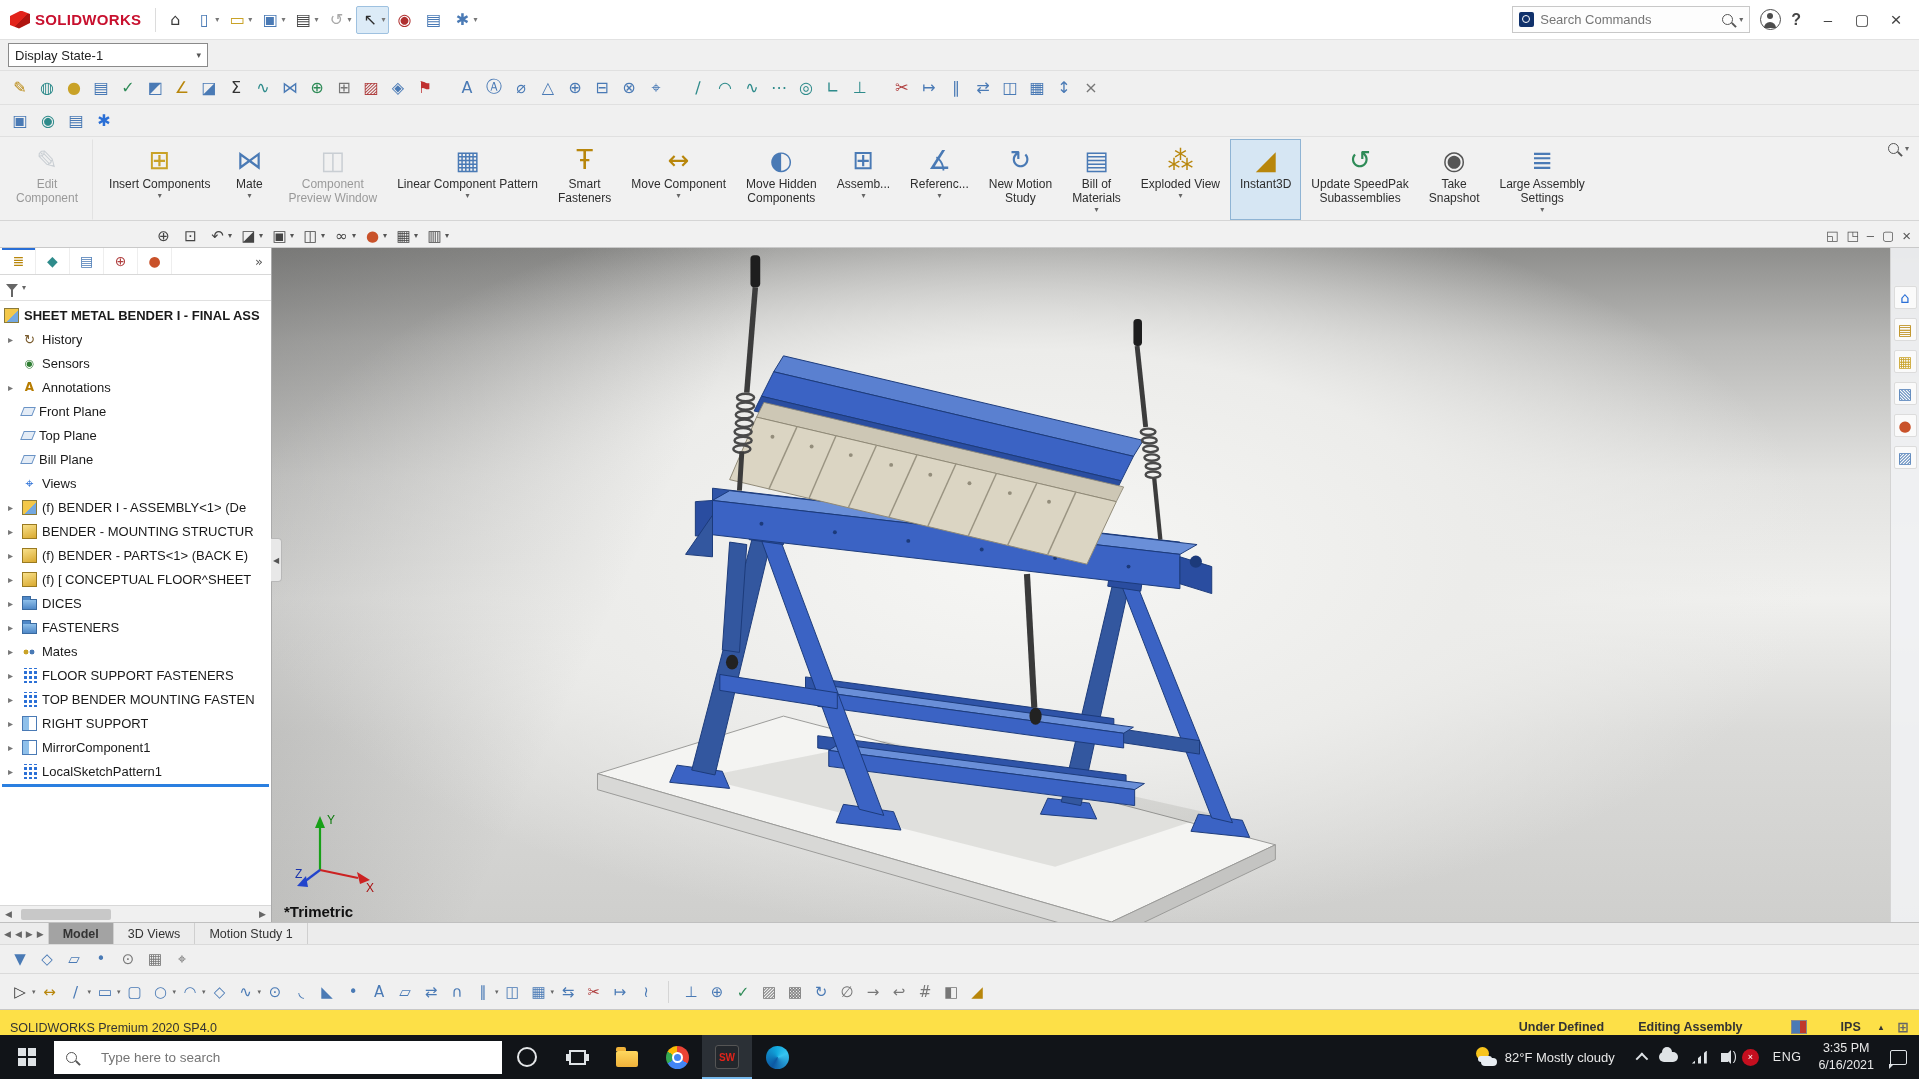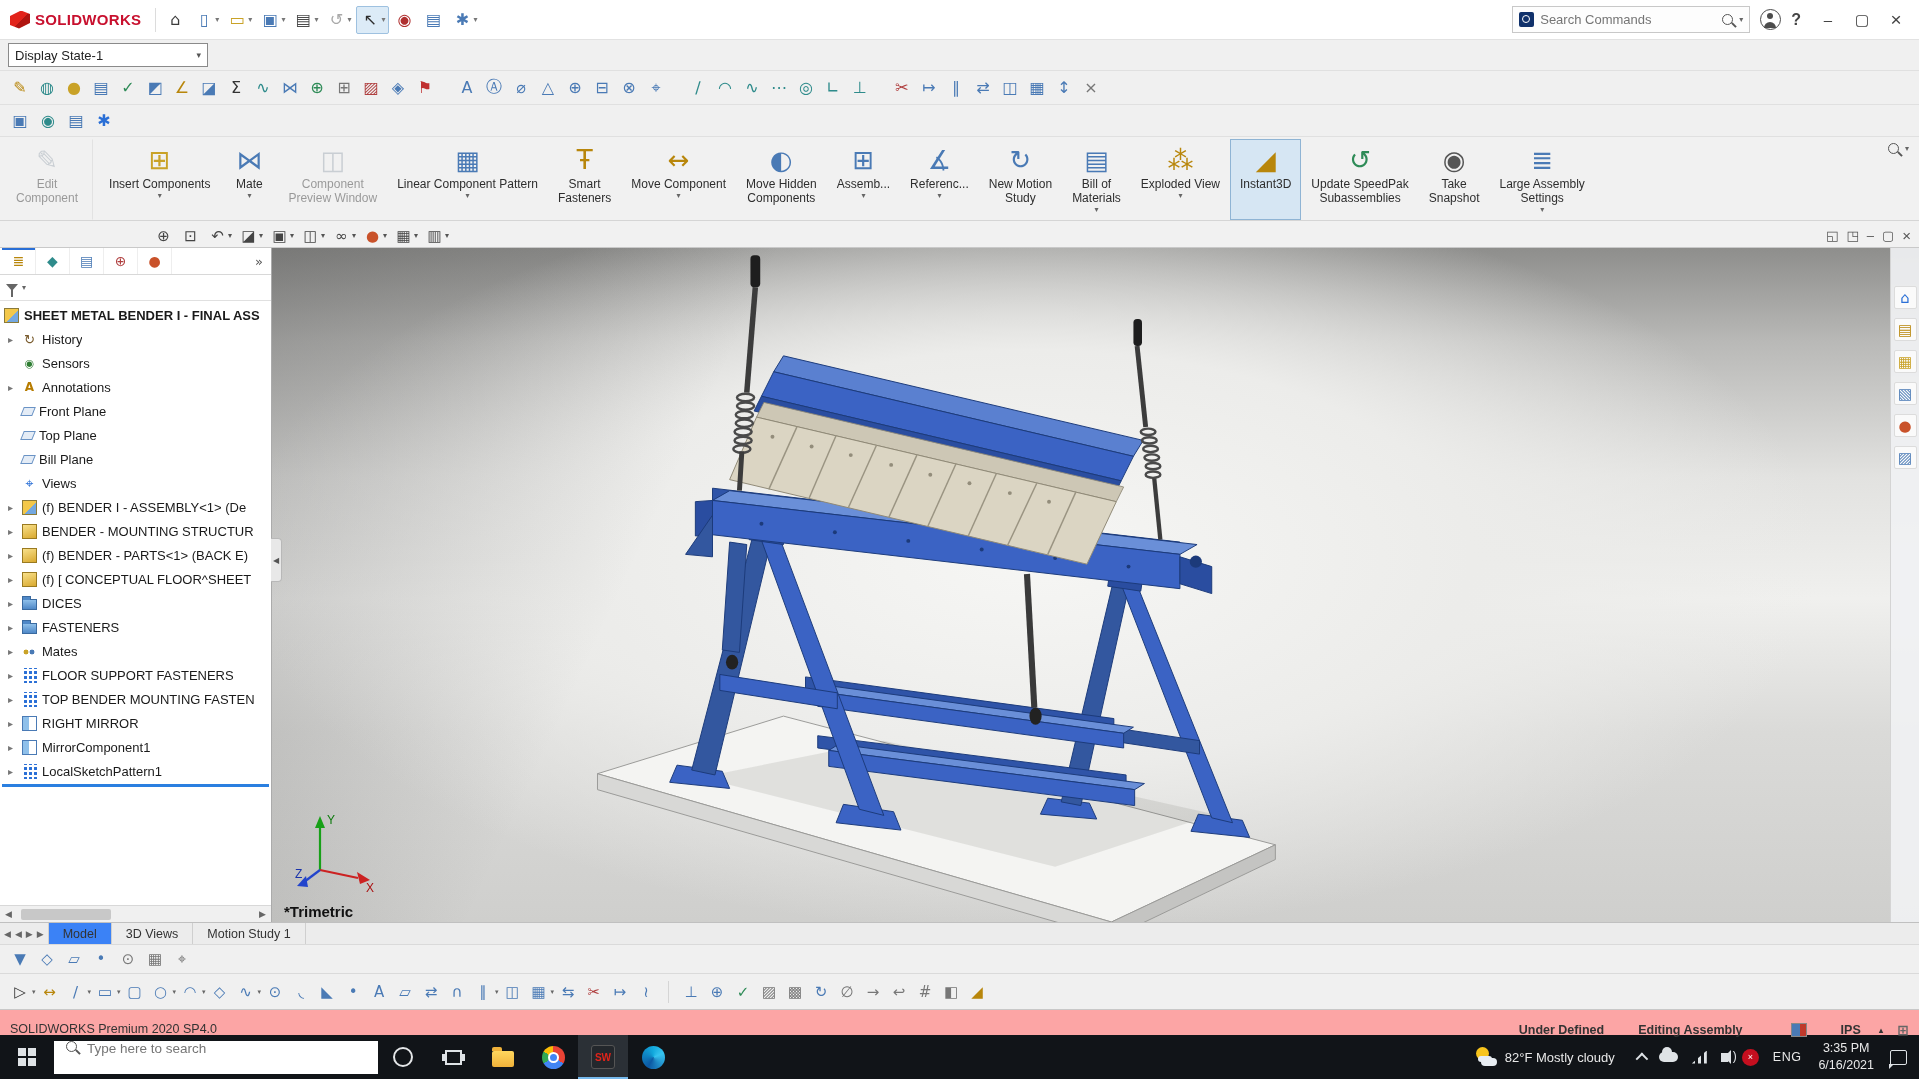--- a/index.html
+++ b/index.html
@@ -114,44 +114,44 @@
   .model-svg { position:absolute; left:0; top:0; width:100%; height:100%; }
   .triad { position:absolute; left:22px; bottom:28px; }
   .view-label { position:absolute; left:12px; bottom:2px; font-size:15px; font-weight:bold; color:#111; }
   .taskpane-strip { position:absolute; right:0; top:0; bottom:0; width:29px; background:rgba(240,241,243,.92); border-left:1px solid #d4d4d4; display:flex; flex-direction:column; align-items:center; padding-top:38px; gap:9px; }
   .tp-ic { width:23px; height:23px; display:flex; align-items:center; justify-content:center; font-size:15px; background:#fafafa; border:1px solid #dcdcdc; border-radius:2px; }
 
   
   .btabs { height:22px; background:#ececec; border-top:1px solid #c0c0c0; display:flex; align-items:stretch; font-size:12.5px; }
   .btab-nav { display:flex; align-items:center; padding:0 4px; gap:4px; color:#666; font-size:9px; border-right:1px solid #d0d0d0; }
   .btab { display:flex; align-items:center; padding:0 14px; border-right:1px solid #cfcfcf; color:#333; }
-  .btab.active { background:#3b82f6; font-weight:normal; }
+  .btab.active { background:#a3a3a3; font-weight:bold; }
 
   
   .skrow { background:#f0f0f0; border-top:1px solid #dadada; display:flex; align-items:center; padding:0 8px; gap:3px; }
   .skrow.a { height:29px; }
   .skrow.b { height:36px; gap:2px; }
   .skic { width:24px; height:24px; display:flex; align-items:center; justify-content:center; font-size:15px; }
   .skitem { display:flex; align-items:center; }
   .skitem .skcr { font-size:7px; color:#666; }
   .vsep { width:1px; height:22px; background:#d5d5d5; margin:0 8px; }
 
   
-  .statusbar { height:26px; background:#fca5a5; border-top:1px solid #c8c8c8; display:flex; align-items:flex-start; padding:12px 10px; font-size:12.5px; color:#333; }
+  .statusbar { height:26px; background:#fde047; border-top:1px solid #c8c8c8; display:flex; align-items:flex-end; padding:0 10px; font-size:12.5px; color:#333; }
   .sb-right { margin-left:auto; display:flex; align-items:center;font-weight:bold; }
   .sb-item { margin-left:34px; }
   .sb-ic { width:16px; height:14px; background:linear-gradient(90deg,#4a7ab5 0 55%, #c0392b 55% 100%); border:1px solid #888; margin-left:48px; }
   .sb-caret { font-size:9px; color:#333; margin-left:18px; }
   .sb-grid { margin-left:14px; color:#666; font-size:14px; }
 
   
   .taskbar { height:44px; background:#111418; display:flex; align-items:center; color:#e8e8e8; }
   .tb-start { width:54px; height:100%; display:flex; align-items:center; justify-content:center; }
   .win-logo { width:18px; height:18px; background-image:linear-gradient(#dfe3e6,#dfe3e6),linear-gradient(#dfe3e6,#dfe3e6),linear-gradient(#dfe3e6,#dfe3e6),linear-gradient(#dfe3e6,#dfe3e6); background-size:8px 8px; background-position:0 0,10px 0,0 10px,10px 10px; background-repeat:no-repeat; }
-  .tb-search { width:324px; height:33px; background:#fff; display:flex; align-items:flex-start; gap:10px; padding:0 12px; }
+  .tb-search { width:448px; height:33px; background:#fff; display:flex; align-items:center; gap:24px; padding:0 12px; }
   .tb-search input { border:none; outline:none; flex:1; font-size:13.5px; color:#444; }
   .app-btn { width:50px; height:100%; display:flex; align-items:center; justify-content:center; position:relative; }
   .app-btn.active { background:#2b3036; box-shadow:inset 0 -2px 0 #76b9ed; }
   .cortana { width:20px; height:20px; border:2px solid #e4e6e8; border-radius:50%; }
   .taskview { width:17px; height:15px; border:2px solid #dfe3e6; box-shadow:-7px 0 0 -4px #dfe3e6, 7px 0 0 -4px #dfe3e6; }
   .explorer { width:22px; height:16px; background:linear-gradient(#ffd75e,#f0b23a); border-radius:2px; position:relative; margin-top:3px; }
   .explorer::before { content:""; position:absolute; top:-4px; left:0; width:10px; height:4px; background:#f0b23a; border-radius:2px 2px 0 0; }
   .chrome { width:23px; height:23px; border-radius:50%; background:conic-gradient(#ea4335 0 120deg, #4285f4 120deg 240deg, #34a853 240deg 300deg, #fbbc05 300deg 360deg); position:relative; }
   .chrome::after { content:""; position:absolute; left:6px; top:6px; width:7px; height:7px; background:#4285f4; border:2px solid #fff; border-radius:50%; }
   .swapp { width:24px; height:24px; background:#23272c; border:1px solid #555; border-radius:3px; display:flex; align-items:center; justify-content:center; font-size:10px; font-weight:bold; color:#e2231a; }
@@ -670,21 +670,21 @@
       
         <div class="tree-row">
           <span class="tree-arrow gl">▸</span>
           <span class="ti ti-pattern"></span>
           <span class="tree-label">TOP BENDER MOUNTING FASTEN</span>
         </div>
       
         <div class="tree-row">
           <span class="tree-arrow gl">▸</span>
           <span class="ti ti-mirror"></span>
-          <span class="tree-label">RIGHT MIRROR</span>
+          <span class="tree-label">RIGHT SUPPORT</span>
         </div>
       
         <div class="tree-row">
           <span class="tree-arrow gl">▸</span>
           <span class="ti ti-mirror"></span>
           <span class="tree-label">MirrorComponent1</span>
         </div>
       
         <div class="tree-row">
           <span class="tree-arrow gl">▸</span>

